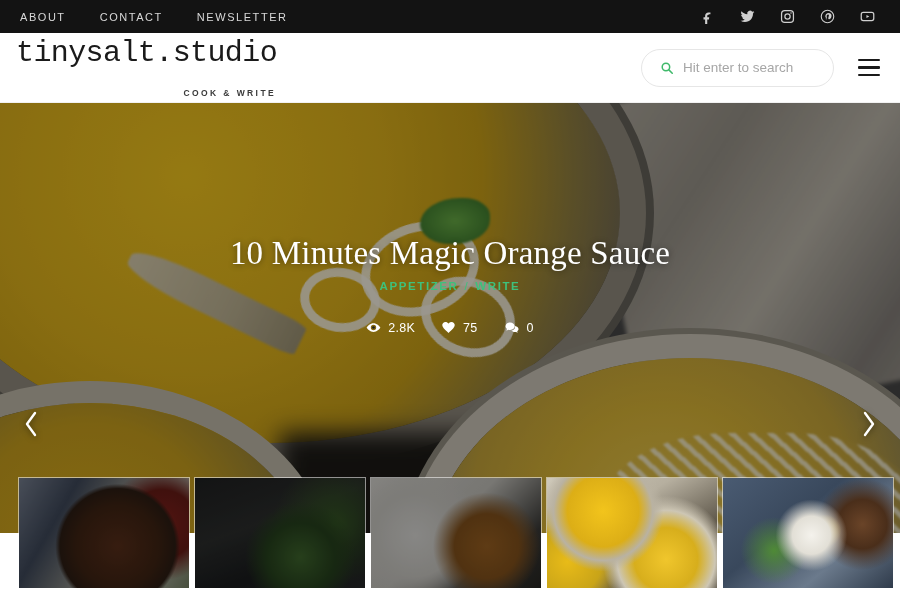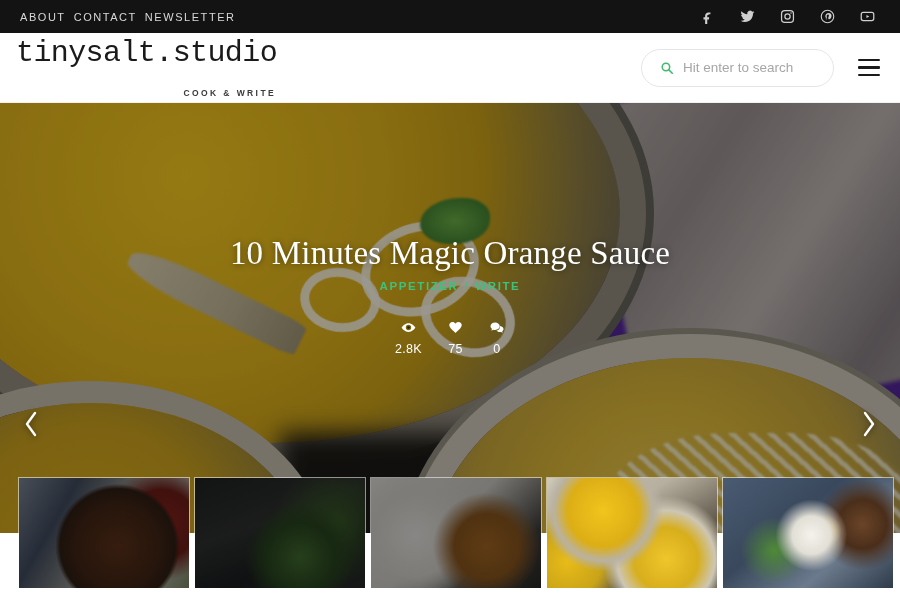--- a/index.html
+++ b/index.html
@@ -10,21 +10,21 @@
     overflow: hidden;
   }
   .page { position: relative; width: 900px; height: 608px; background:#fff; }
 
   
   .topbar {
     height: 33px; background: #131313;
     display: flex; align-items: center;
     padding: 0 20px 0 20px;
   }
-  .topnav { display: flex; align-items: center; gap: 8px; }
+  .topnav { display: flex; align-items: center; gap: 34px; }
   .topnav-link {
     color: #d8d8d8; font-size: 11px; letter-spacing: 1.55px;
     text-decoration: none; font-weight: 400; white-space: nowrap;
     font-family: "Liberation Sans", sans-serif;
   }
   .topbar-spacer { flex: 1; }
   .social { display: flex; align-items: center; gap: 25px; padding-right: 5px; }
   .social-ic { width: 15px; height: 15px; display:flex; align-items:center; justify-content:center; color:#cfcfcf; }
   .social-ic svg { display:block; }
 
@@ -60,21 +60,21 @@
   .search-input::placeholder { color: #a6a6a6; }
   .hamburger {
     margin-left: 24px; width: 22px; display: flex;
     flex-direction: column; gap: 5px; cursor: pointer;
   }
   .hamburger span { display:block; height: 2.5px; background: #1a1a1a; border-radius: 1px; }
 
   
   .hero {
     position: relative; height: 430px; width: 900px; overflow: hidden;
-    background: #4c1d95;
+    background: #404040;
   }
   .hero-img { position:absolute; inset:0; }
   .hero-img .bowl-a {
     position:absolute; left:-80px; top:-120px; width: 700px; height: 460px;
     border-radius: 50%;
     background:
       radial-gradient(circle at 38% 42%, #f0c217 0%, #dcae14 38%, #c79c10 58%, #8d7b3a 76%, #6d6450 88%);
     box-shadow: 0 0 0 26px #8d8679, 0 0 0 34px #5f5c54;
   }
   .hero-img .bowl-b {
@@ -141,21 +141,21 @@
   }
   .hero-cats {
     margin-top: 8px; font-size: 11.5px; color: #3ec17c;
     letter-spacing: 1.6px; font-weight: 700; display:flex; gap:6px;
   }
   .hero-cats .sep { color: #3ec17c; font-weight: 400; }
   .hero-meta {
     margin-top: 28px; display: flex; align-items: center; gap: 26px;
     color: #ffffff; font-size: 12.5px; letter-spacing:.3px;
   }
-  .meta-item { display:flex; align-items:center; gap:7px;flex-direction:column; }
+  .meta-item { display:flex; align-items:center; gap:7px; }
   .meta-ic { display:flex; align-items:center; color:#fff; }
 
   .hero-arrow {
     position:absolute; top:304px; z-index: 5; color: #fff;
     width: 34px; height: 34px; display:flex; align-items:center; justify-content:center;
     cursor: pointer; filter: drop-shadow(0 1px 3px rgba(0,0,0,.5));
   }
   .hero-arrow.left { left: 14px; }
   .hero-arrow.right { right: 14px; }
 

